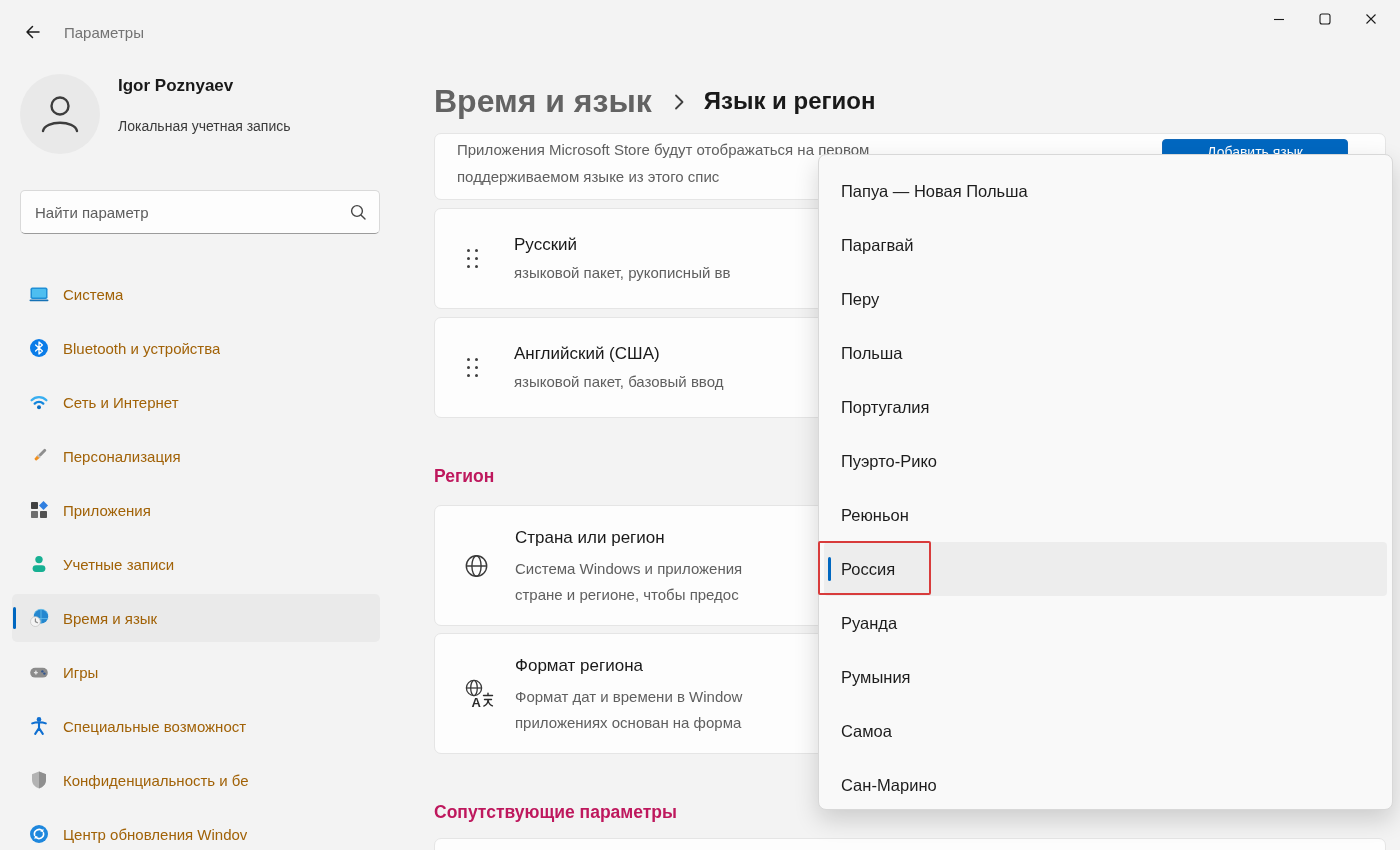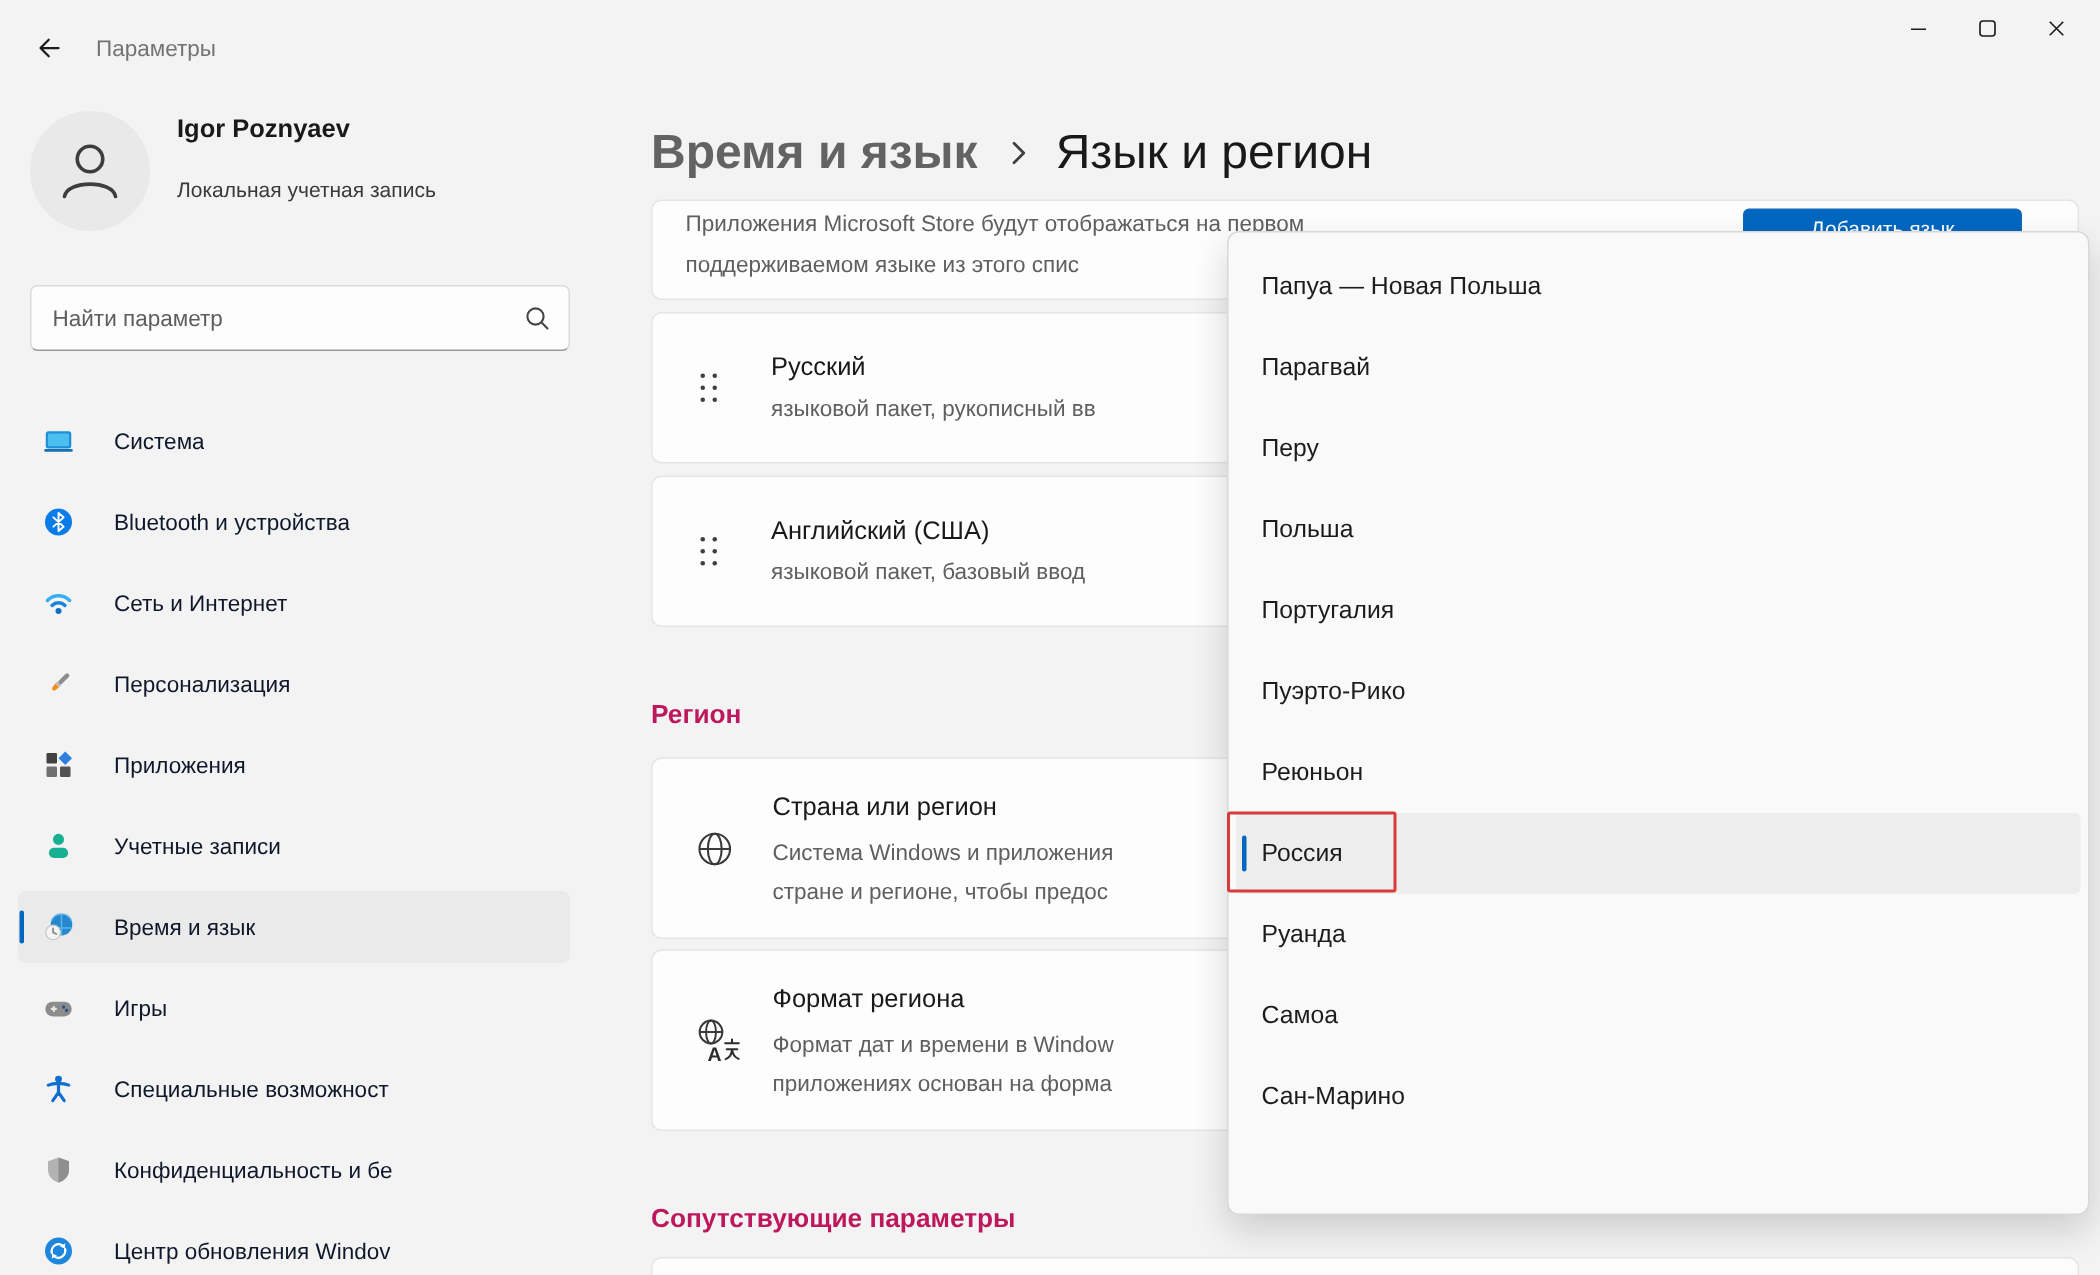--- a/index.html
+++ b/index.html
@@ -26,27 +26,27 @@
   .search-box input { width:100%; height:100%; border:none; outline:none; background:transparent; font-family:inherit; font-size:15px; padding:0 40px 0 14px; color:#1a1a1a; }
   .search-box input::placeholder { color:#5d5d5d; }
   .search-glyph { position:absolute; right:12px; top:12px; }
 
   
   .nav { left:0; top:270px; width:400px; }
   .nav-item { position:relative; width:368px; height:48px; margin:0 0 6px 12px; display:flex; align-items:center; border-radius:5px; cursor:pointer; }
   .nav-item.selected { background:#eaeaea; }
   .nav-pill { position:absolute; left:1px; top:13px; width:3px; height:22px; border-radius:2px; background:#0067c0; }
   .nav-icon { width:20px; height:20px; margin-left:17px; flex:0 0 auto; display:flex; }
-  .nav-label { margin-left:27px; font-size:15px; white-space:nowrap; overflow:hidden; color:#0f172a; }
+  .nav-label { margin-left:14px; font-size:15px; white-space:nowrap; overflow:hidden; color:#a16207; }
 
   
   .crumbs { left:434px; top:78px; height:46px; display:flex; align-items:center; }
   .crumb-parent { font-size:32px; font-weight:600; color:#636363; }
   .crumb-sep { margin:2px 16px 0 18px; display:flex; }
-  .page-title { font-size:32px; font-weight:400; color:#191919;text-align:right; }
+  .page-title { font-size:24px; font-weight:700; color:#191919;text-align:right; }
 
   
   .card { background:#fdfdfd; border:1px solid #e5e5e5; border-radius:7px; }
   .note-card { left:434px; top:133px; width:952px; height:67px; padding:2px 0 0 22px; overflow:hidden; }
   .note-line { font-size:15px; line-height:27px; color:#5f5f5f; white-space:nowrap; }
 
   .add-btn { left:1162px; top:139px; width:186px; height:36px; background:#0067c0; border:1px solid #1168b8; border-radius:4px; color:#fff; font-size:14px; display:flex; justify-content:center; padding-top:4px; z-index:2; cursor:pointer; }
 
   .lang-card { width:952px; left:434px; height:101px; display:flex; align-items:center; }
   .drag-handle { margin-left:32px; display:grid; grid-template-columns:repeat(2,3px); grid-auto-rows:3px; gap:5px 5px; cursor:grab; }
@@ -340,17 +340,18 @@
   <div class="dd-item">Перу</div>
   <div class="dd-item">Польша</div>
   <div class="dd-item">Португалия</div>
   <div class="dd-item">Пуэрто-Рико</div>
   <div class="dd-item">Реюньон</div>
   <div class="dd-item selected">
     <span class="dd-pill"></span>
     <span>Россия</span>
   </div>
   <div class="dd-item">Руанда</div>
+  <div class="dd-item">Румыния</div>
   <div class="dd-item">Самоа</div>
   <div class="dd-item">Сан-Марино</div>
 </div>
 
 <div class="abs annotation"></div>
 
 </body></html>

